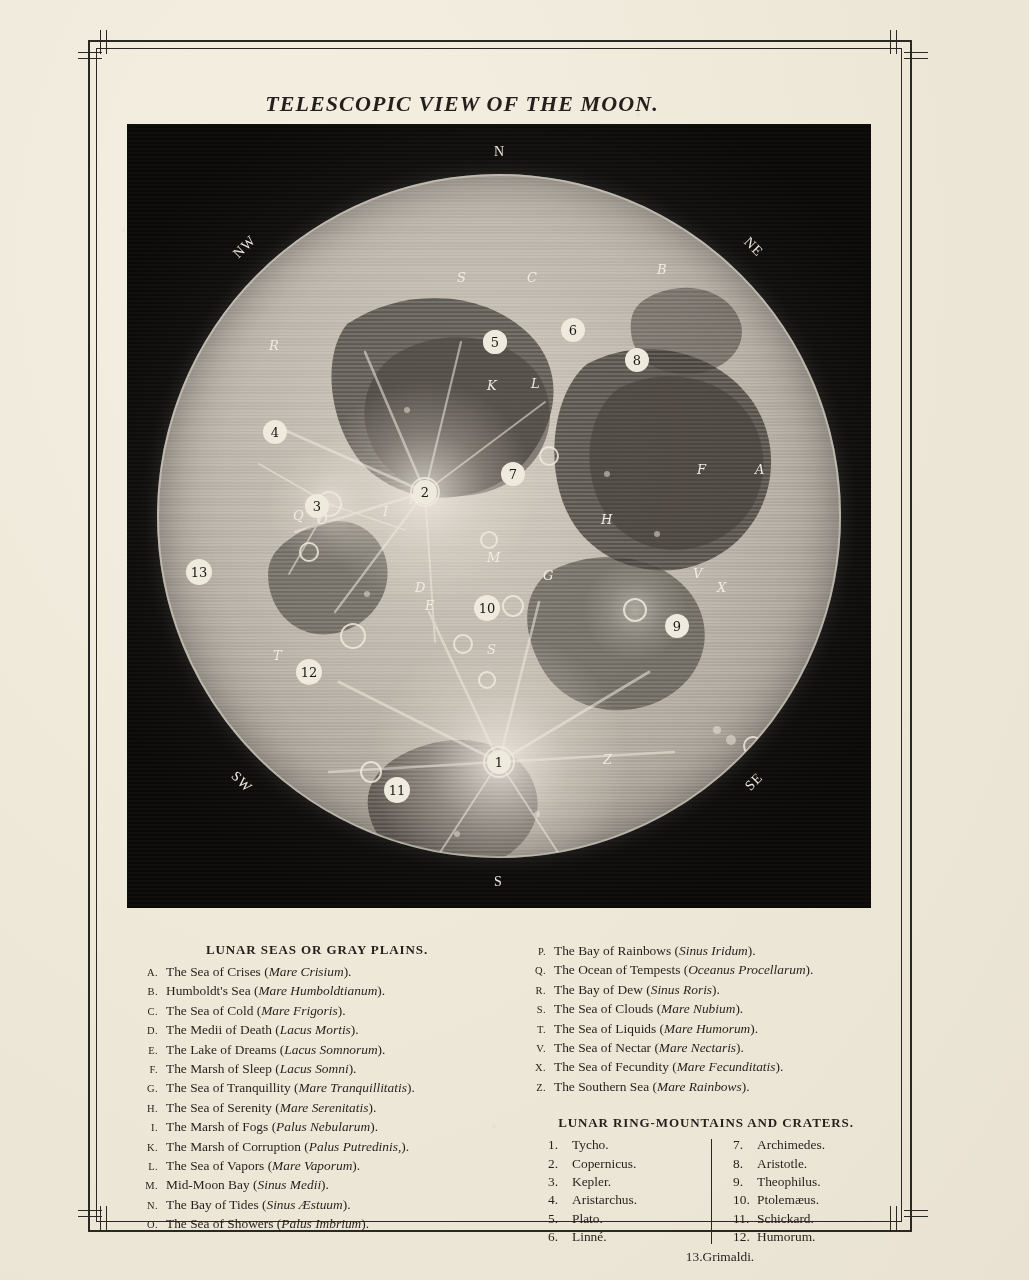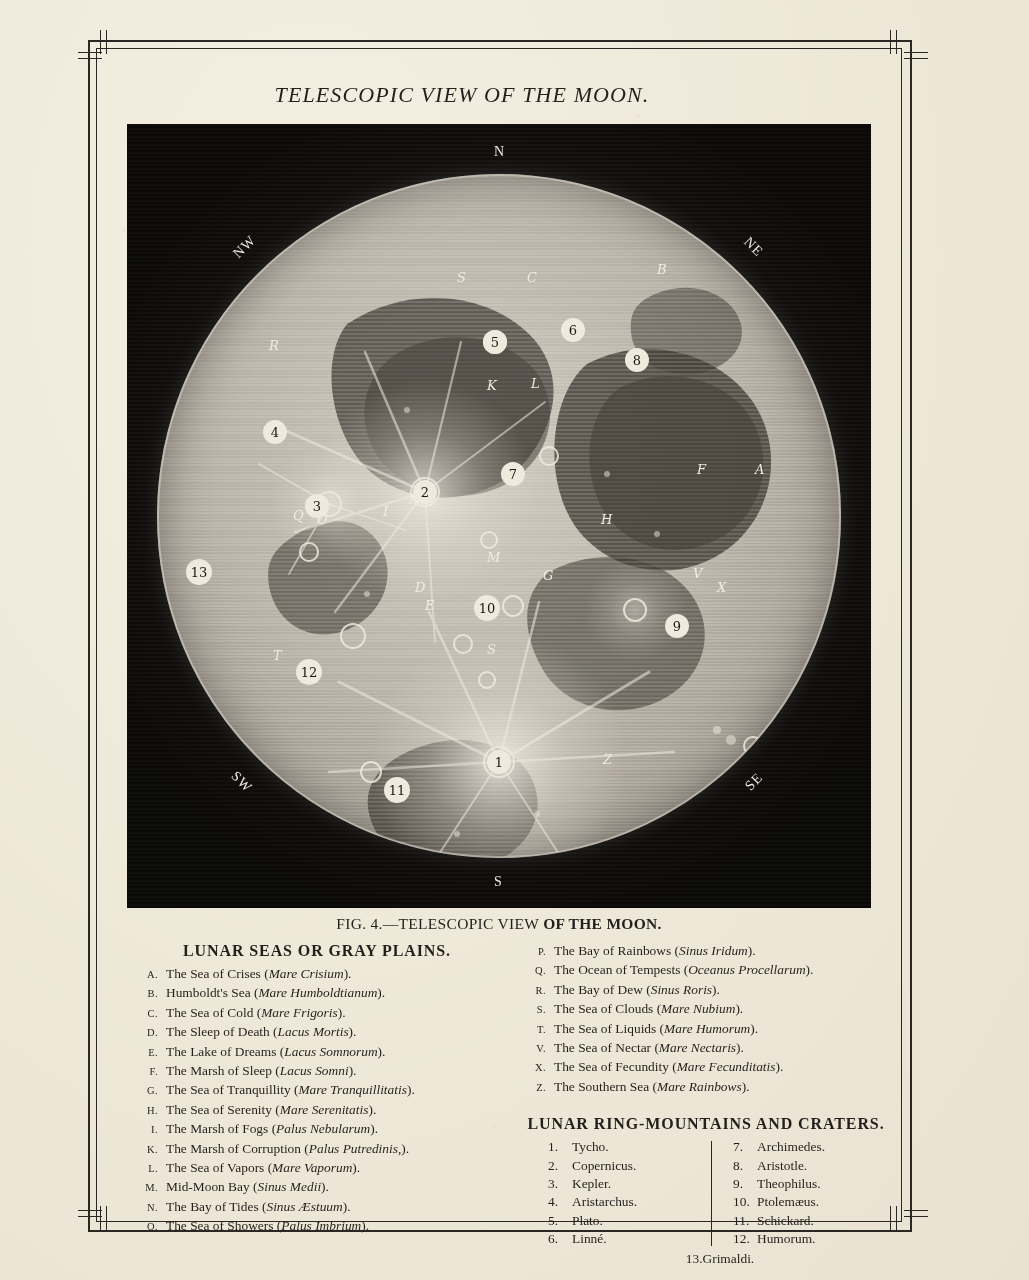--- a/index.html
+++ b/index.html
@@ -56,26 +56,26 @@
   .tick {
     position: absolute;
     background: #2b2824;
   }
   .tick.v { width: 1px; height: 24px; }
   .tick.h { height: 1px; width: 24px; }
 
   
   .plate-title {
     position: absolute;
-    left: 96px; top: 82px;
+    left: 96px; top: 91px;
     width: 732px;
     text-align: center;
     font-family: "Liberation Serif", serif;
     font-style: italic;
-    font-weight: 400;
+    font-weight: 700;
     font-size: 22px;
     letter-spacing: 1.1px;
     color: #231f1c;
   }
 
   
   .engraving {
     position: absolute;
     left: 127px; top: 124px;
     width: 744px; height: 784px;
@@ -136,21 +136,21 @@
     left: 132px; top: 942px;
     width: 760px;
     display: flex;
     gap: 18px;
     color: #241f1b;
   }
   .legend-col { width: 372px; }
 
   .legend-head {
     text-align: center;
-    font-size: 16px;
+    font-size: 13px;
     font-weight: 700;
     letter-spacing: .9px;
     margin-bottom: 5px;
     font-variant: small-caps;
     text-transform: uppercase;
   }
   .legend-head.sub { margin-top: 18px; }
 
   .legend-row {
     display: flex;
@@ -395,44 +395,41 @@
     </div>
 
     <div class="compass" style="left:367px; top:20px;">N</div>
     <div class="compass" style="left:367px; top:750px;">S</div>
     <div class="compass" style="left:105px; top:115px; transform:rotate(-45deg);">NW</div>
     <div class="compass" style="left:616px; top:115px; transform:rotate(45deg);">NE</div>
     <div class="compass" style="left:103px; top:650px; transform:rotate(45deg);">SW</div>
     <div class="compass" style="left:618px; top:650px; transform:rotate(-45deg);">SE</div>
   </div>
 
-  <div class="fig-caption">
-    <span>FIG. 4.—TELESCOPIC VIEW </span><span class="bold">OF THE MOON.</span>
-  </div>
 
   <div class="legend">
 
     <div class="legend-col">
       <div class="legend-head">Lunar Seas or Gray Plains.</div>
       <div id="seas-left">
           <div class="legend-row">
             <span class="legend-key">A.</span>
             <span class="legend-text"><span>The Sea of Crises (</span><i>Mare Crisium</i><span>).</span></span>
           </div>
           <div class="legend-row">
             <span class="legend-key">B.</span>
             <span class="legend-text"><span>Humboldt's Sea (</span><i>Mare Humboldtianum</i><span>).</span></span>
           </div>
           <div class="legend-row">
             <span class="legend-key">C.</span>
             <span class="legend-text"><span>The Sea of Cold (</span><i>Mare Frigoris</i><span>).</span></span>
           </div>
           <div class="legend-row">
             <span class="legend-key">D.</span>
-            <span class="legend-text"><span>The Sleep of Death (</span><i>Lacus Mortis</i><span>).</span></span>
+            <span class="legend-text"><span>The Medii of Death (</span><i>Lacus Mortis</i><span>).</span></span>
           </div>
           <div class="legend-row">
             <span class="legend-key">E.</span>
             <span class="legend-text"><span>The Lake of Dreams (</span><i>Lacus Somnorum</i><span>).</span></span>
           </div>
           <div class="legend-row">
             <span class="legend-key">F.</span>
             <span class="legend-text"><span>The Marsh of Sleep (</span><i>Lacus Somni</i><span>).</span></span>
           </div>
           <div class="legend-row">

